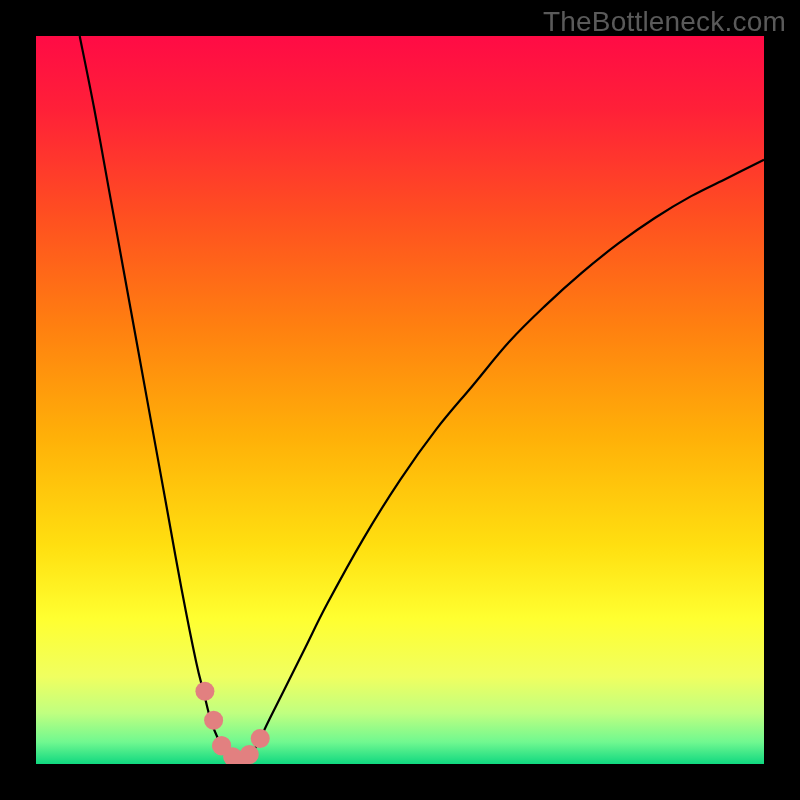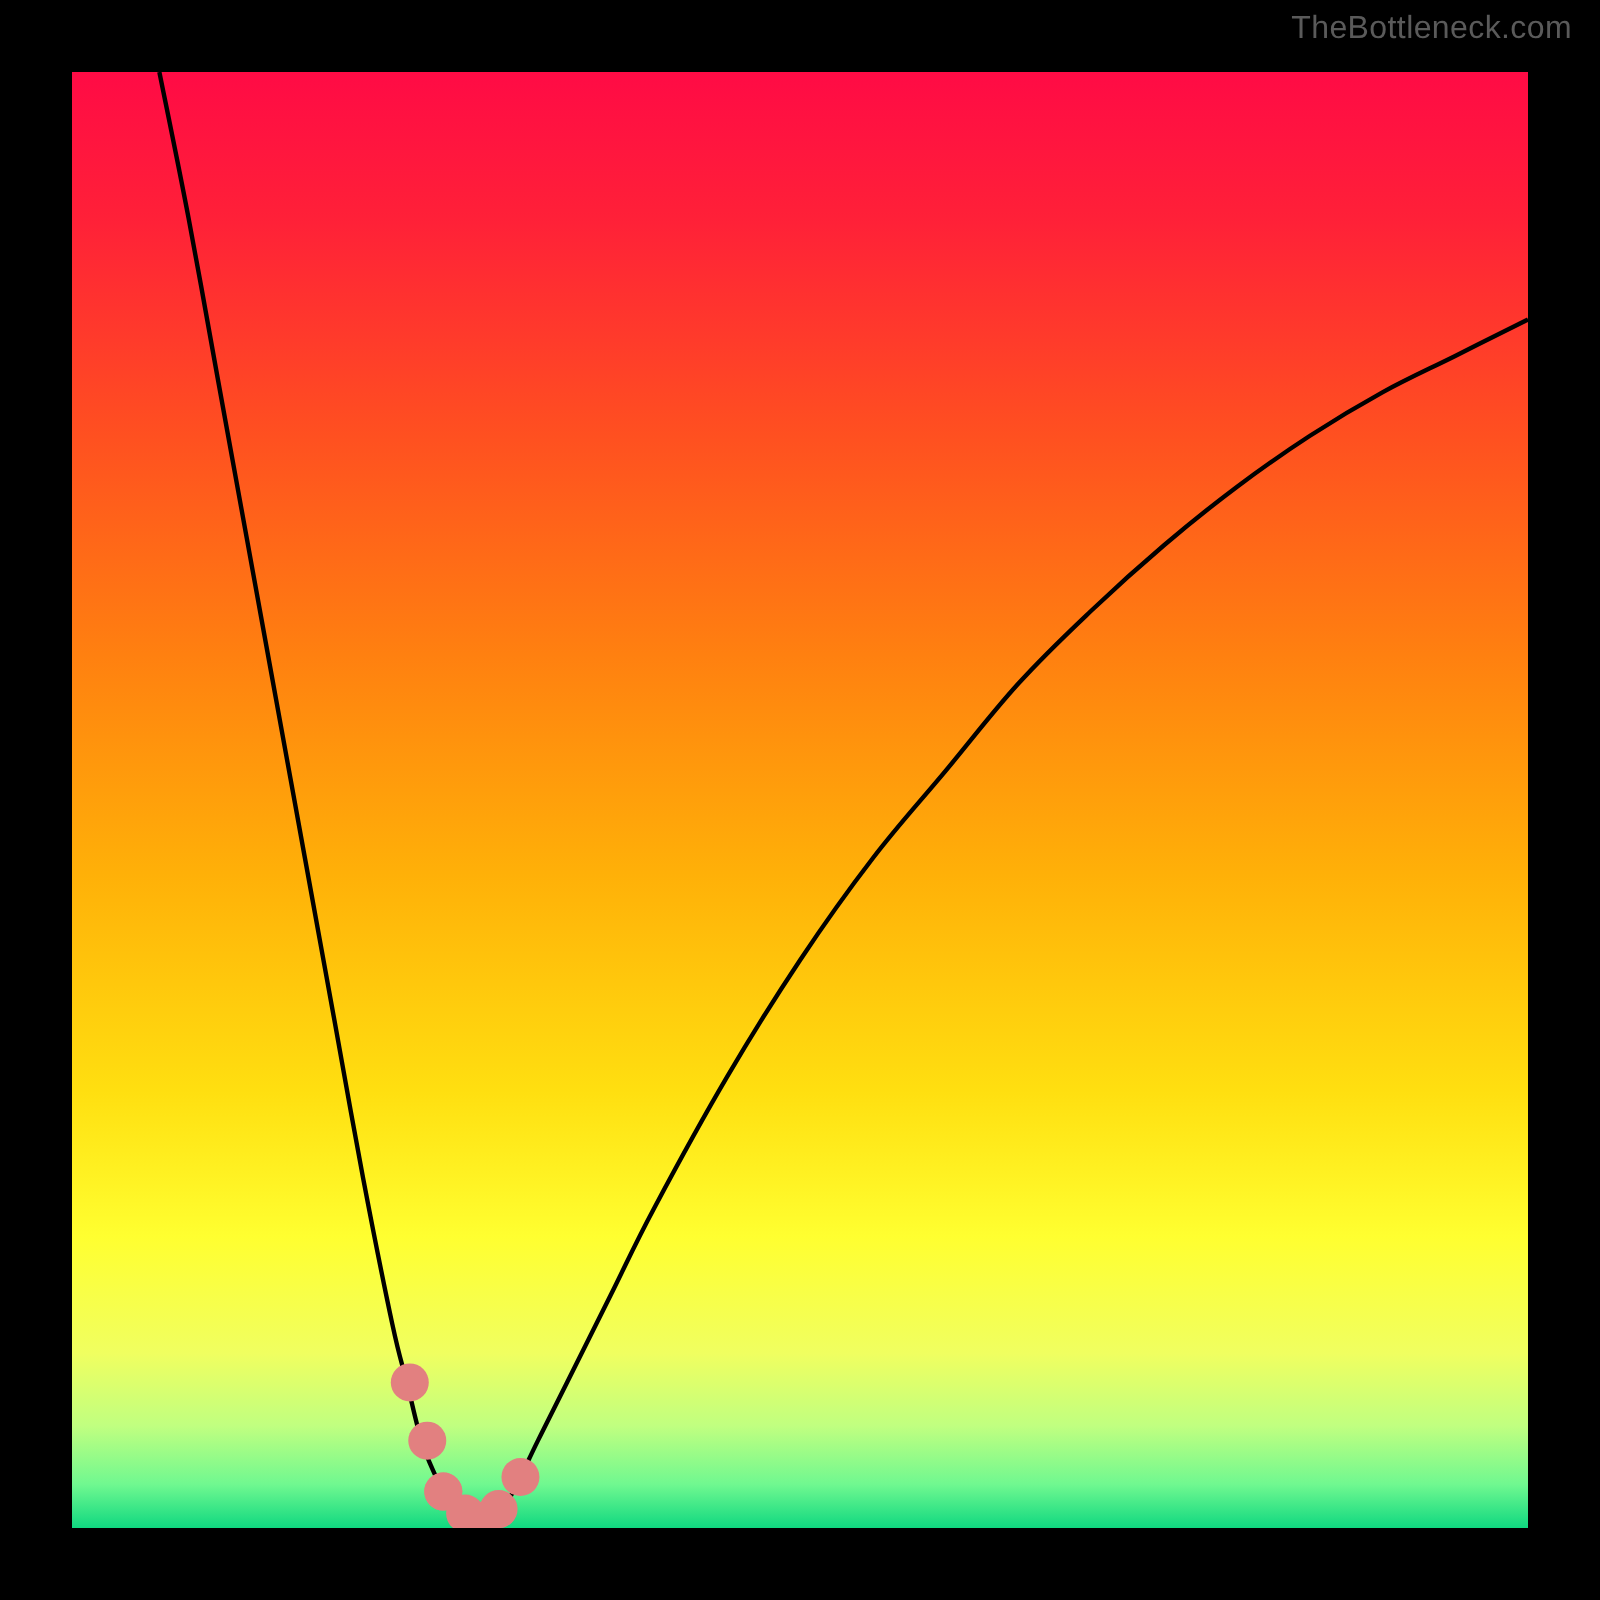--- a/index.html
+++ b/index.html
@@ -1,19 +1,19 @@
 <!DOCTYPE html>
 <html><head>
 <meta charset="utf-8">
 <style>
   * { margin: 0; padding: 0; box-sizing: border-box; }
   body { width: 800px; height: 800px; background: #000; position: relative; font-family: Arial, sans-serif; }
   .frame { position: absolute; top: 0; left: 0; width: 800px; height: 800px; background: #000; }
   .plot-area { position: absolute; top: 36px; left: 36px; width: 728px; height: 728px; }
-  .watermark { position: absolute; top: 6px; right: 14px; color: #5a5a5a; font-size: 16px; font-weight: 400; letter-spacing: 0.2px; }
+  .watermark { position: absolute; top: 6px; right: 14px; color: #5a5a5a; font-size: 28px; font-weight: 400; letter-spacing: 0.2px; }
   svg { display: block; }
 </style>
 </head>
 <body>
 
 <div class="frame">
   <div class="watermark">TheBottleneck.com</div>
   <div class="plot-area">
     <svg id="chart-svg" width="728" height="728" viewBox="0 0 728 728">
       <defs>

